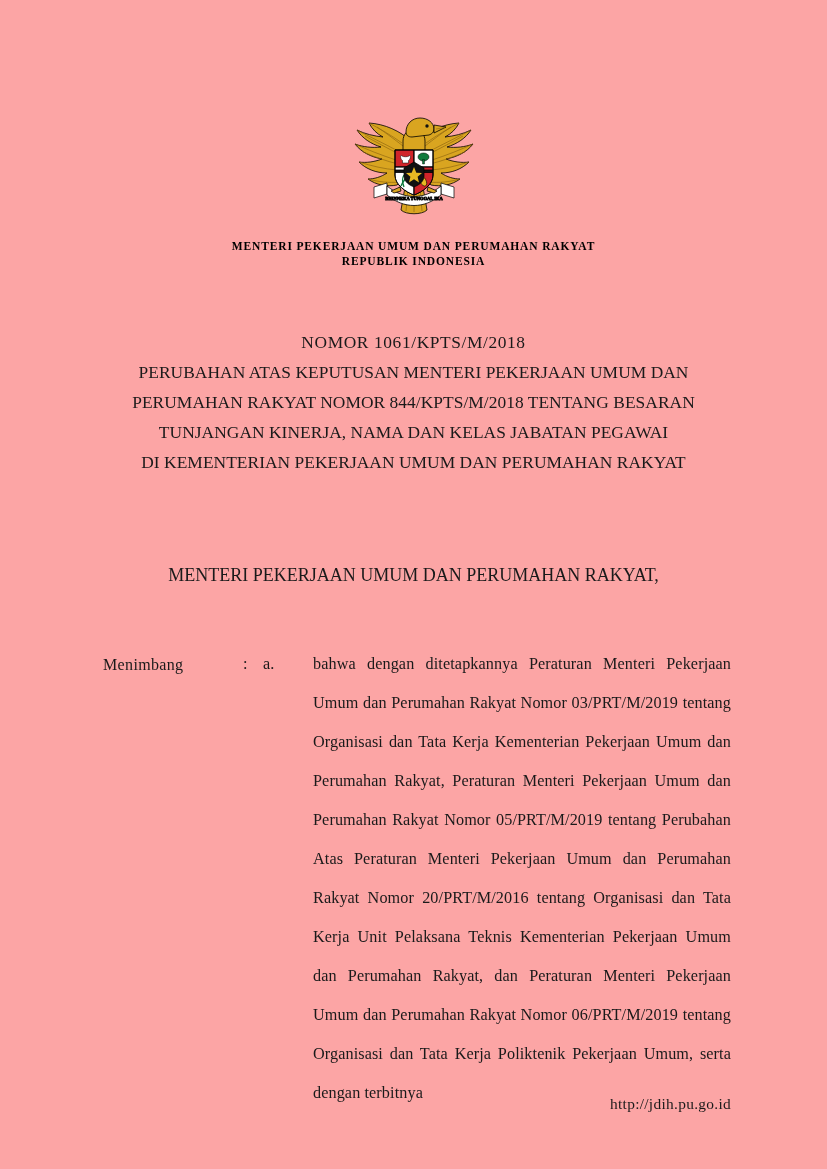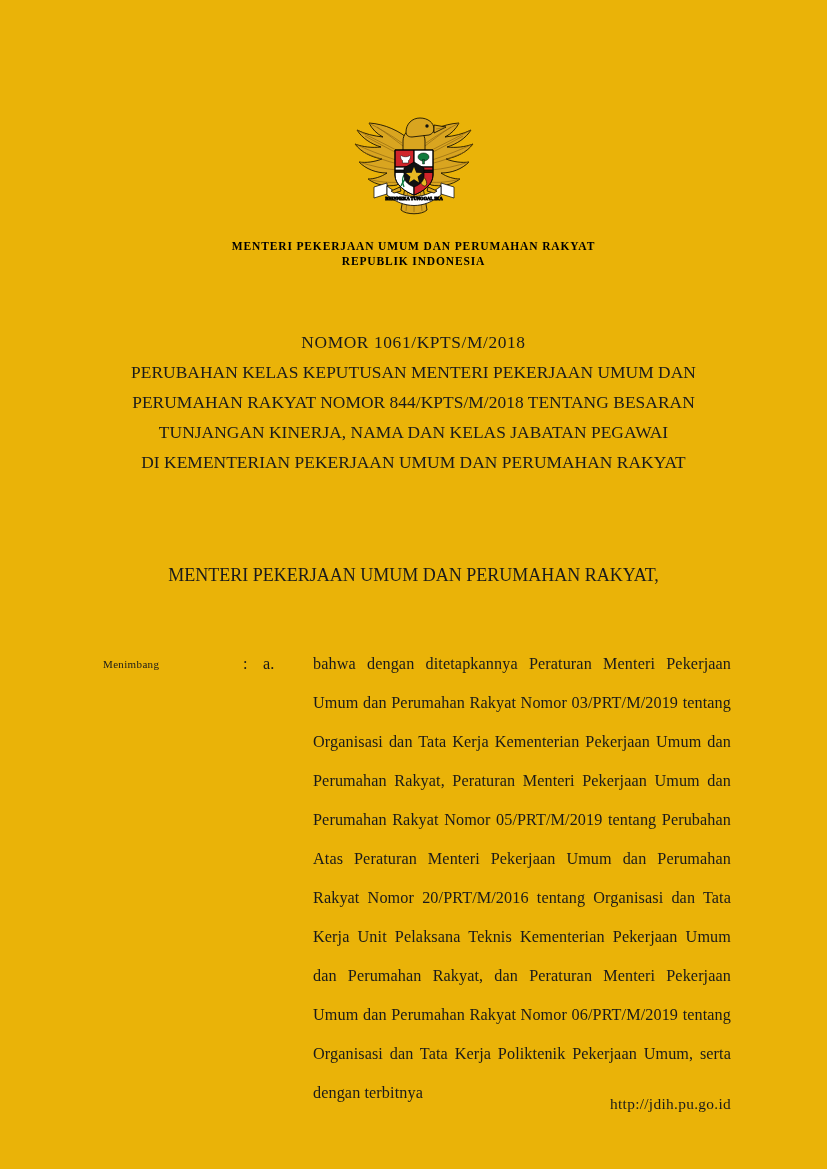--- a/index.html
+++ b/index.html
@@ -11,21 +11,21 @@
   body {
     font-family: "Liberation Serif", "DejaVu Serif", serif;
     color: #1a1a1a;
     -webkit-font-smoothing: antialiased;
   }
   .page {
     position: relative;
     width: 827px;
     height: 1169px;
     margin: 0 auto;
-    background: #eab308;
+    background: #fca5a5;
     overflow: hidden;
   }
 
   
   .emblem-block {
     position: absolute;
     left: 0;
     top: 112px;
     width: 827px;
     text-align: center;
@@ -93,21 +93,21 @@
     position: absolute;
     left: 103px;
     top: 645px;
     width: 628px;
     display: flex;
     align-items: flex-start;
   }
   .clause-label {
     width: 140px;
     flex: 0 0 140px;
-    font-size: 11px;
+    font-size: 16px;
     line-height: 39px;
     letter-spacing: 0.35px;
     color: #1a1a1a;
   }
   .clause-colon {
     width: 20px;
     flex: 0 0 20px;
     font-size: 16.2px;
     line-height: 39px;
     color: #1a1a1a;
@@ -265,21 +265,21 @@
     </span>
   </div>
 
   <div class="letterhead">
     <div class="lh-line">MENTERI PEKERJAAN UMUM DAN PERUMAHAN RAKYAT</div>
     <div class="lh-line">REPUBLIK INDONESIA</div>
   </div>
 
   <div class="title-block">
     <div class="title-line spaced-num">NOMOR  1061/KPTS/M/2018</div>
-    <div class="title-line">PERUBAHAN KELAS KEPUTUSAN MENTERI PEKERJAAN UMUM DAN</div>
+    <div class="title-line">PERUBAHAN ATAS KEPUTUSAN MENTERI PEKERJAAN UMUM DAN</div>
     <div class="title-line">PERUMAHAN RAKYAT NOMOR 844/KPTS/M/2018 TENTANG BESARAN</div>
     <div class="title-line">TUNJANGAN KINERJA, NAMA DAN KELAS  JABATAN PEGAWAI</div>
     <div class="title-line">DI KEMENTERIAN PEKERJAAN UMUM DAN PERUMAHAN RAKYAT</div>
   </div>
 
   <div class="signatory">
     <div class="signatory-line">MENTERI PEKERJAAN UMUM DAN PERUMAHAN RAKYAT,</div>
   </div>
 
   <div class="clause">

